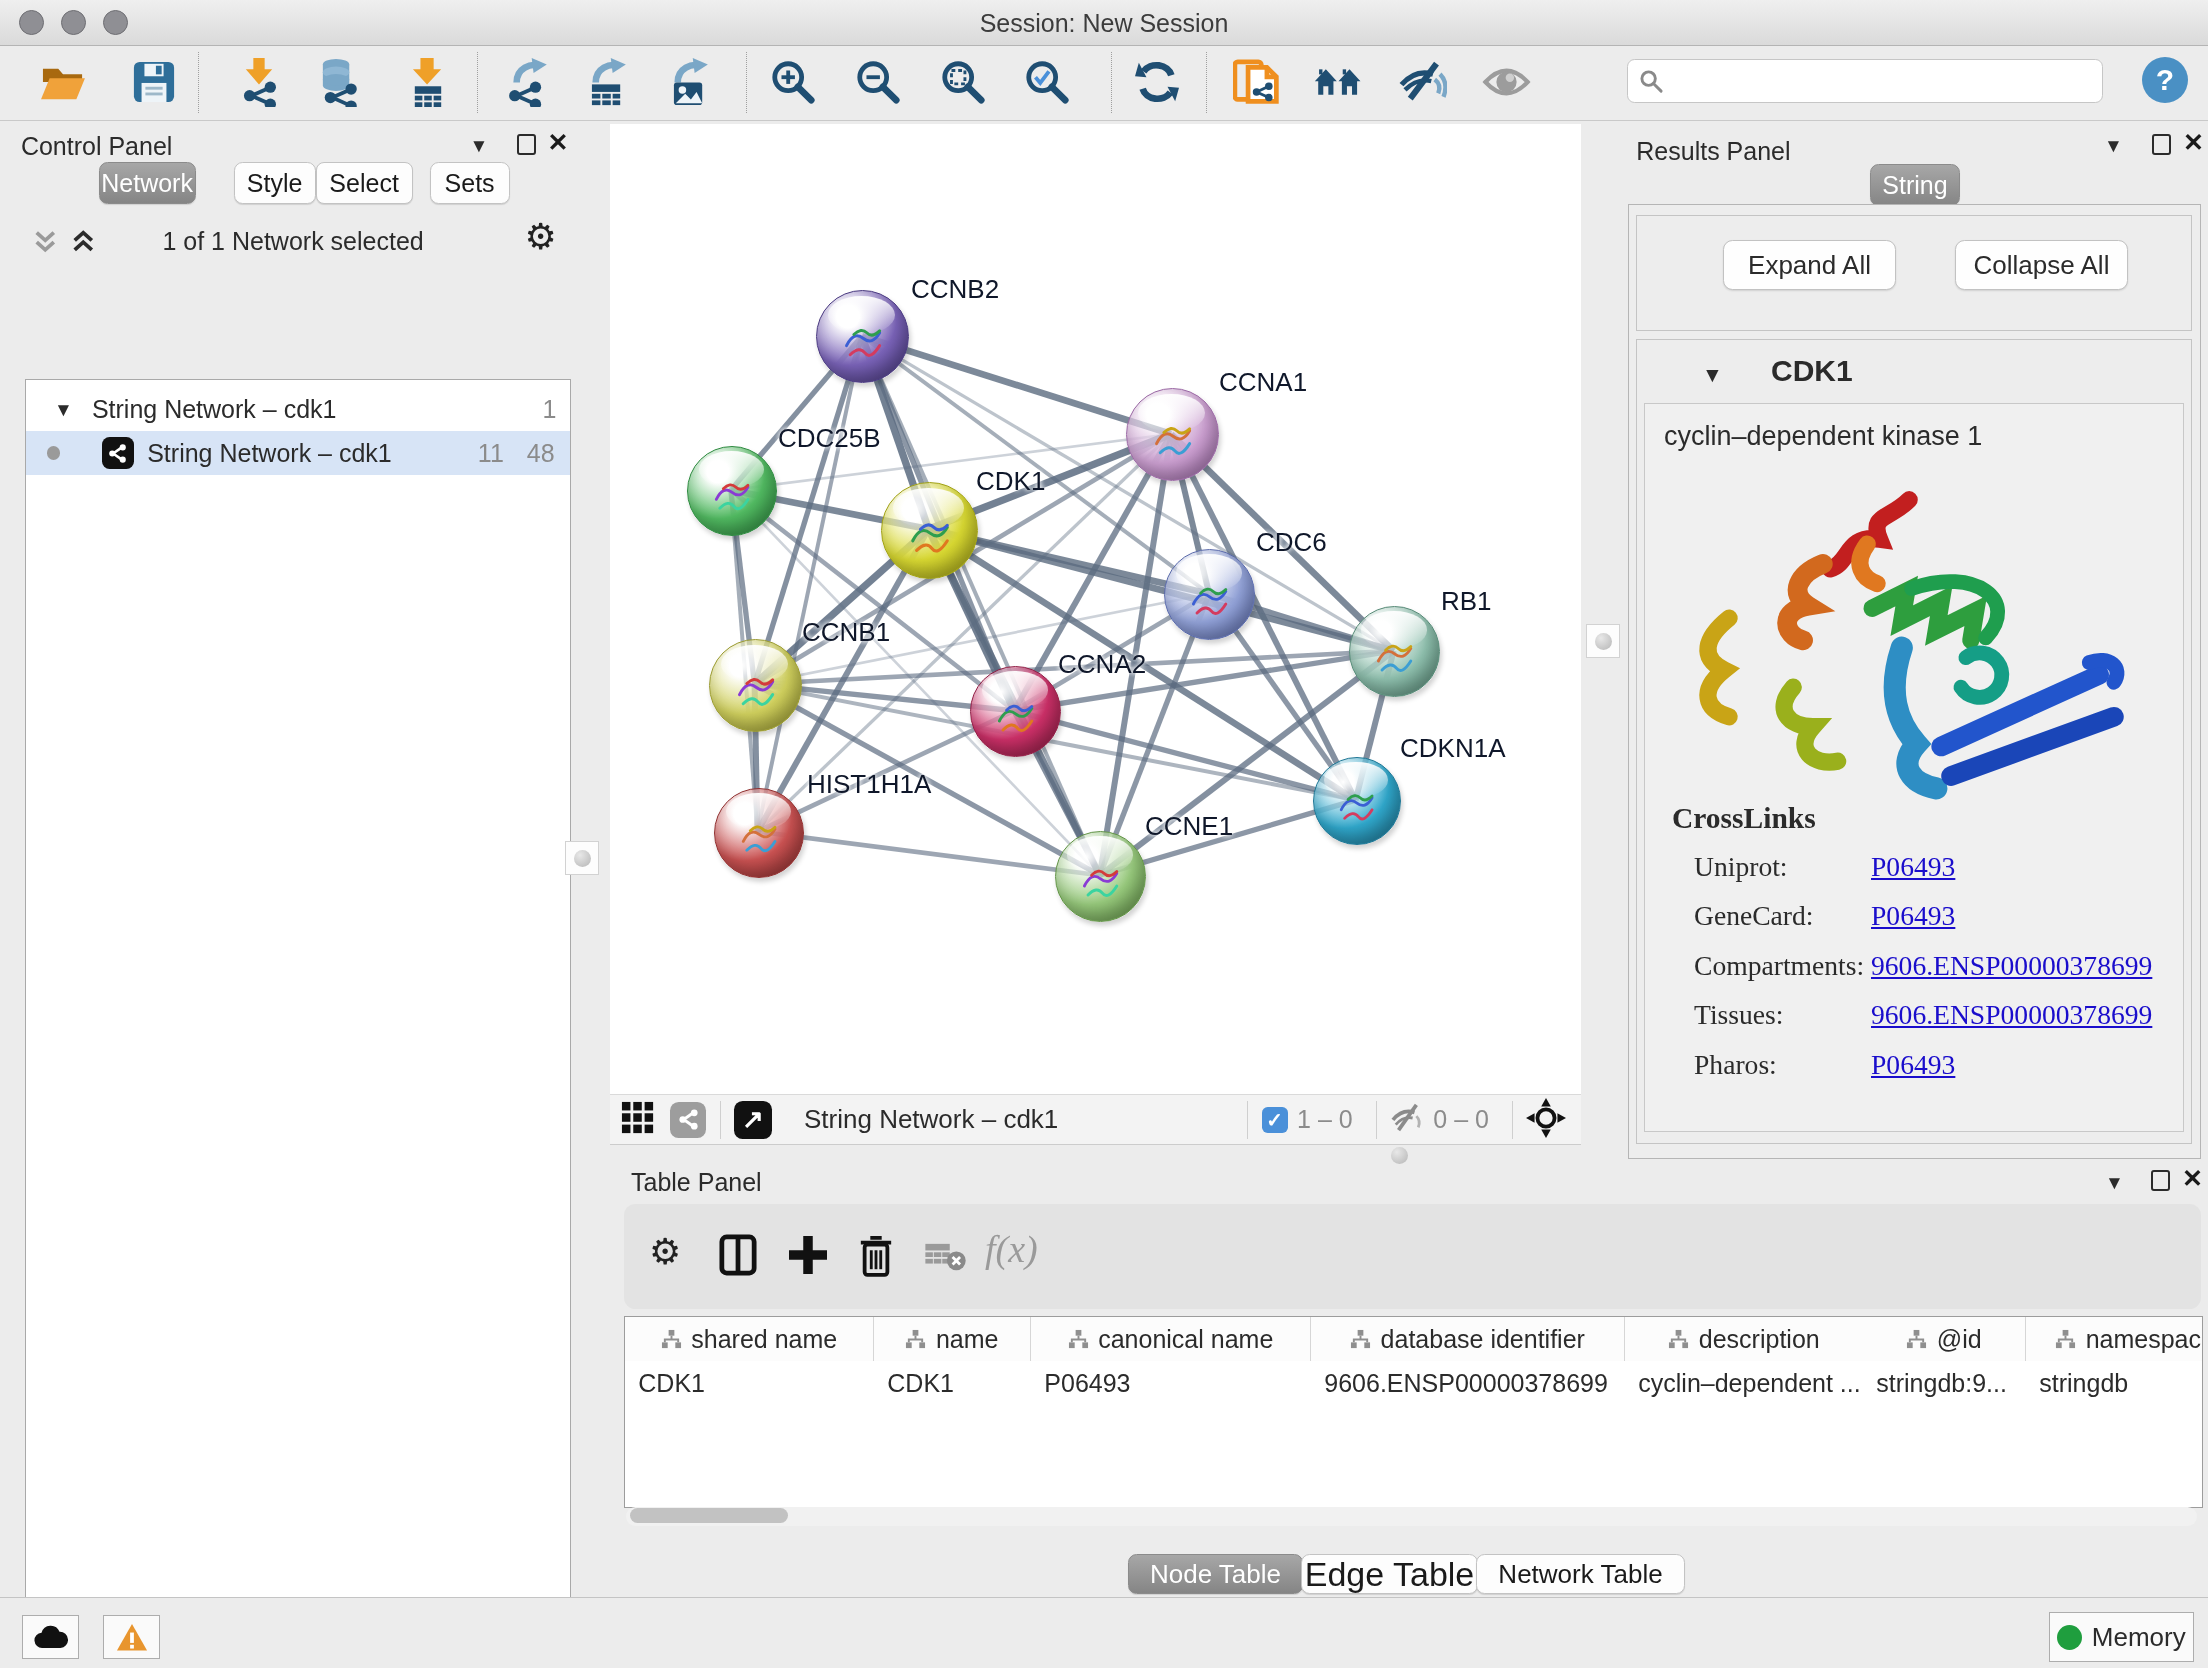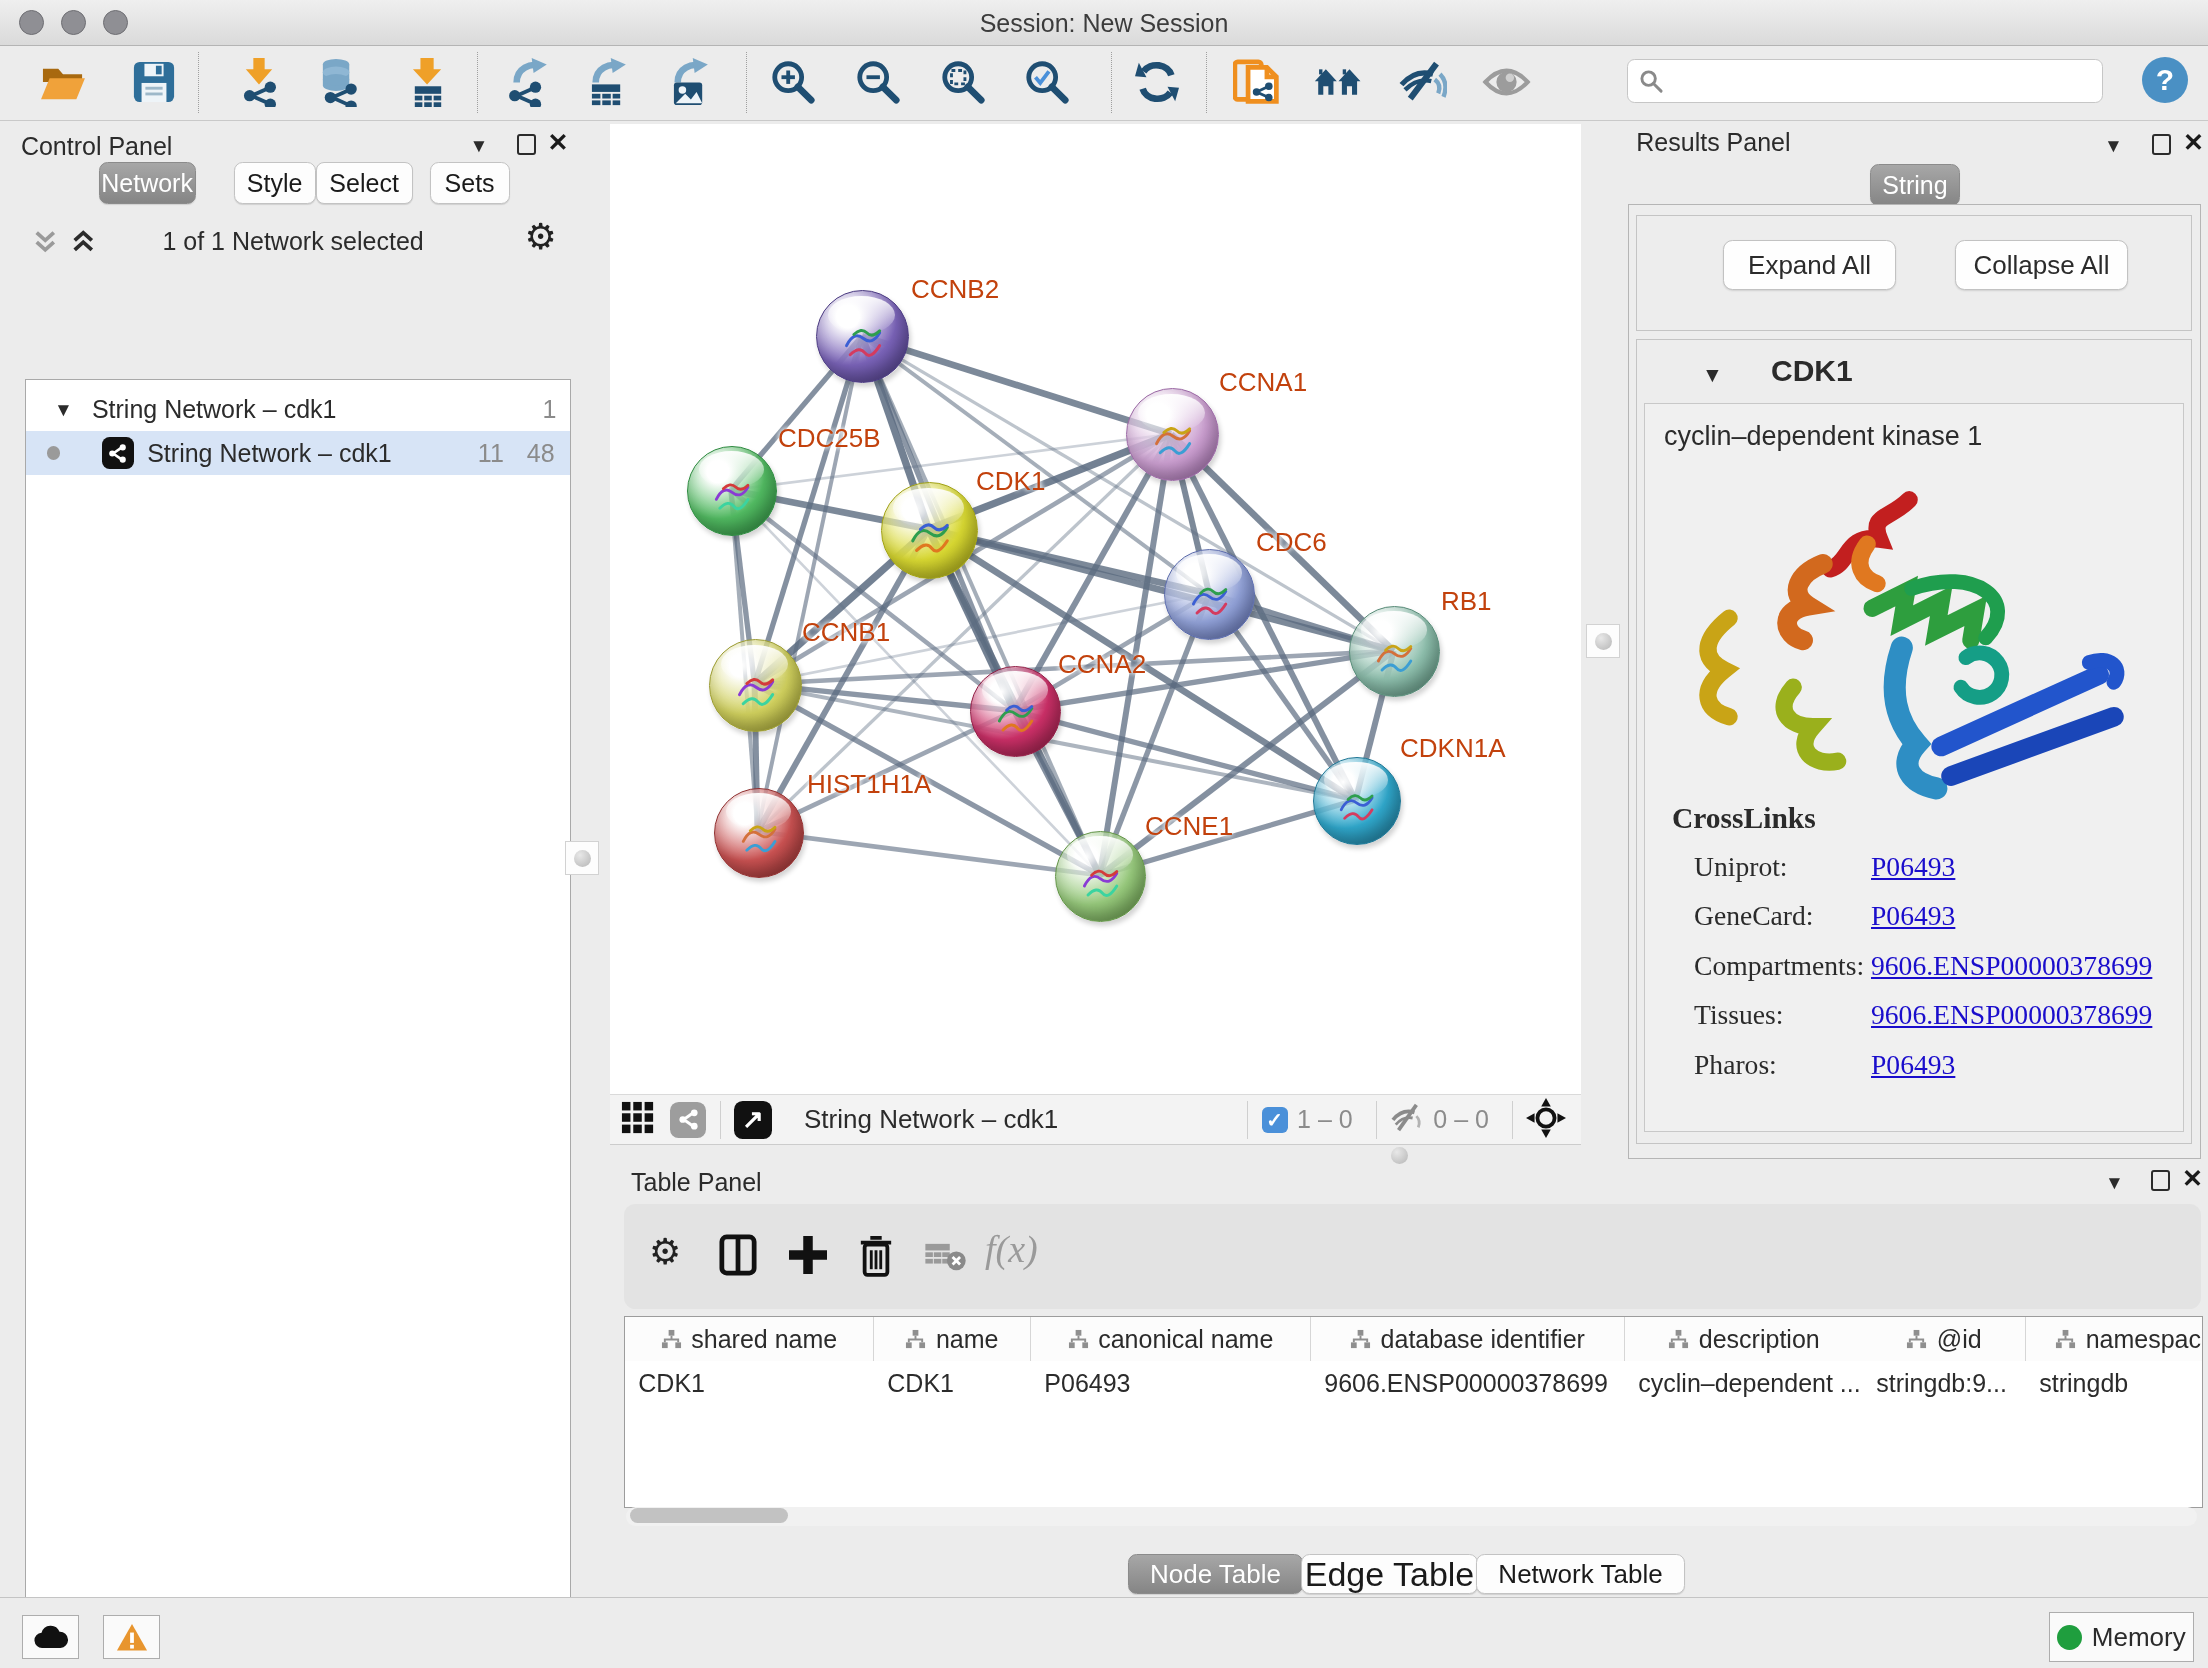--- a/index.html
+++ b/index.html
@@ -33,21 +33,21 @@
   #cp-tree{left:17px;top:255px;width:544px;height:1335px;background:#fff;border:1.9px solid #a9a9a9;}
   .tree-row{position:absolute;left:0;width:100%;height:44px;display:flex;align-items:center;font-size:25px;}
   .gray-num{color:#8b8b8b;}
   .share-sq{width:32px;height:32px;background:#111;border-radius:7.6px;display:flex;align-items:center;justify-content:center;}
   
   #network-canvas{left:610px;top:124px;width:971px;height:970px;background:#fff;overflow:hidden;}
   #edge-svg{position:absolute;left:0;top:0;}
   .nnode{position:absolute;border-radius:50%;}
   .nnode .gloss{position:absolute;left:12%;top:5%;width:74%;height:42%;border-radius:50%;
     background:linear-gradient(rgba(255,255,255,.95),rgba(255,255,255,0));}
-  .nlabel{position:absolute;font-size:26px;color:#c2410c;text-shadow:0 0 4.8px #fff,0 0 4.8px #fff;white-space:nowrap;}
+  .nlabel{position:absolute;font-size:26px;color:#0f172a;text-shadow:0 0 4.8px #fff,0 0 4.8px #fff;white-space:nowrap;}
   #net-bottombar{left:610px;top:1094px;width:971px;height:49px;background:#f3f3f3;border-top:1px solid #dadada;border-bottom:1px solid #cccccc;display:flex;align-items:center;}
   .nb-sep{width:0;height:38px;border-left:1px solid #cfcfcf;margin:0 13.3px;}
   .nb-gray-sq{width:36px;height:36px;background:#9d9d9d;border-radius:8.6px;display:flex;align-items:center;justify-content:center;}
   .nb-black-sq{width:38px;height:38px;background:#111;border-radius:8.6px;color:#fff;font-size:26px;font-weight:bold;display:flex;align-items:center;justify-content:center;}
   .nb-check{width:26px;height:26px;background:#4a90d9;border-radius:5.7px;color:#fff;font-size:20px;font-weight:bold;display:flex;align-items:center;justify-content:center;}
   .nb-count{font-size:25px;color:#8b8b8b;margin:0 9.5px;}
   
   .vhandle{width:32px;height:32px;background:#fdfdfd;border:1px solid #d2d2d2;display:flex;align-items:center;justify-content:center;}
   .hdot{width:17px;height:17px;border-radius:50%;background:radial-gradient(circle at 35% 30%,#e8e8e8,#b5b5b5);}
   
@@ -559,21 +559,21 @@
 
 <div class="vhandle abs" style="left:565px;top:841px">
     <div class="hdot"></div>
   </div>
 <div class="vhandle abs" style="left:1586px;top:624px">
     <div class="hdot"></div>
   </div>
 <div class="hdot abs" style="left:1391px;top:1147px"></div>
 
 <div id="results-panel" class="abs">
-  <span class="panel-title abs" style="left:13.3px;top:4px">Results Panel</span>
+  <span class="panel-title abs" style="left:13.3px;top:13px">Results Panel</span>
   <span class="pc-collapse abs" style="left:481px;top:11.4px">▼</span>
   <span class="pc-float abs" style="left:529px;top:9.5px"></span>
   <span class="pc-close abs" style="left:560px;top:3.8px">✕</span>
   <div class="tabbtn active abs" style="left:247px;top:40px;width:88px">String</div>
 </div>
 <div id="rp-outer" class="abs"></div>
 <div id="rp-box1" class="abs"></div>
 <div class="rp-btn abs" style="left:1723px;top:240px;width:171px">Expand All</div>
 <div class="rp-btn abs" style="left:1955px;top:240px;width:171px">Collapse All</div>
 <div id="rp-box2" class="abs"></div>

